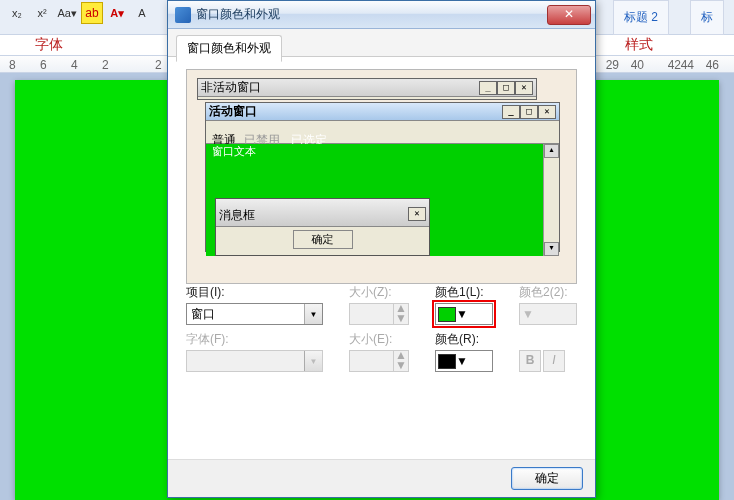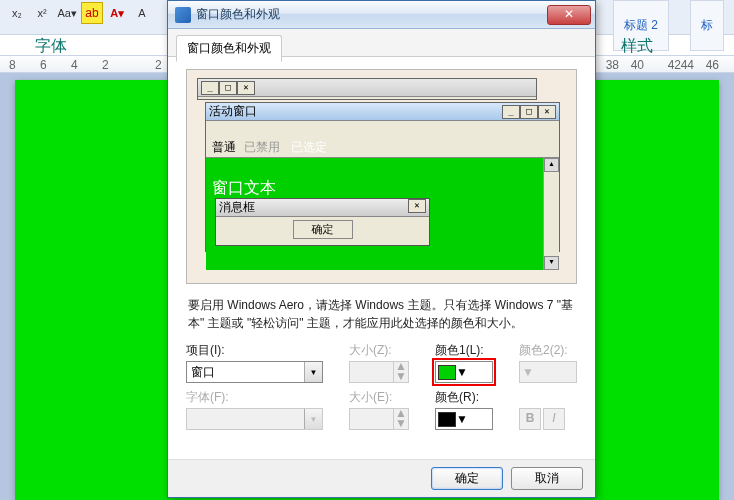--- a/index.html
+++ b/index.html
@@ -1,49 +1,49 @@
 <!DOCTYPE html>
 <html><head>
 <meta charset="utf-8">
 <style>
 *{box-sizing:border-box;margin:0;padding:0;font-family:"Microsoft YaHei","SimSun",sans-serif;font-size:12px}
 body{background:#fff;width:734px;height:500px;overflow:hidden;position:relative}
 .bg{position:absolute;inset:0;background:#fff}
 .ribbon-top{position:absolute;top:0;left:0;right:0;height:35px;background:#e8eef7;border-bottom:1px solid #c9d4e6}
 .ribbon-panel{position:absolute;top:2px;display:flex;gap:3px;align-items:flex-start}
 .ribbon-btn{width:22px;height:22px;border:1px solid transparent;display:inline-flex;align-items:center;justify-content:center;font-size:11px;color:#333}
-.ribbon-label{position:absolute;top:36px;font-size:16px;color:#0f766e}
-.style-tab{position:absolute;top:0;padding:16px 10px;color:#1f5fbf;border:1px solid #d0d8e8;background:#f4f7fc;font-size:12px}
+.ribbon-label{position:absolute;top:36px;font-size:14px;color:#b91c1c}
+.style-tab{position:absolute;top:0;padding:8px 10px;color:#1f5fbf;border:1px solid #d0d8e8;background:#f4f7fc;font-size:12px}
 .ruler{position:absolute;top:55px;left:0;right:0;height:18px;background:linear-gradient(#fdfdfd,#eef2f7);border-top:1px solid #c9d4e6;border-bottom:1px solid #c9d4e6;font-size:9px;color:#666}
 .ruler span{position:absolute;top:2px}
 .doc-area{position:absolute;top:73px;left:0;right:0;bottom:0;background:#b5c7e0}
 .page{position:absolute;top:7px;left:15px;right:15px;bottom:0;background:#00e000;box-shadow:0 2px 6px rgba(0,0,0,.3)}
 .dialog{position:absolute;top:0;left:167px;width:429px;height:498px;background:#fff;border:1px solid #3a6ea5;box-shadow:2px 2px 8px rgba(0,0,0,.3)}
 .titlebar{height:28px;background:linear-gradient(#fafcfe,#e0eaf6 45%,#c9daf0 50%,#d8e6f5);border-bottom:1px solid #9ab5d8;display:flex;align-items:center;padding:0 2px}
 .titlebar .ico{width:16px;height:16px;margin:0 5px;background:linear-gradient(135deg,#4a90d9,#2563b5);border-radius:2px}
 .titlebar .ttl{flex:1;color:#1a3a5c;font-size:12px}
 .titlebar .x{width:44px;height:20px;background:linear-gradient(#e8a0a0,#c84040);border:1px solid #a03030;border-radius:3px;color:#fff;text-align:center;line-height:17px;font-size:12px;margin-right:2px}
 .tabbar{height:28px;background:#f4f4f4;border-bottom:1px solid #ccc;padding:5px 8px 0}
 .tab{display:inline-block;padding:4px 10px;background:#fff;border:1px solid #ccc;border-bottom:1px solid #fff;border-radius:3px 3px 0 0;font-size:12px;position:relative;top:1px}
 .body{padding:12px 18px 8px;height:calc(100% - 56px - 38px);overflow:hidden}
 .preview{border:1px solid #b8b8b8;height:215px;background:#f4ece0;position:relative;padding:8px 10px}
 .fake-win{position:absolute;border:1px solid #666;background:#ece9d8}
 .fake-tb{height:18px;background:linear-gradient(#e8e8e8,#d0d0d0);border-bottom:1px solid #888;display:flex;align-items:center;padding:0 3px;font-size:11px}
-.fake-tb.active{background:linear-gradient(#d8e8fa,#a8c8ea);font-weight:normal}
+.fake-tb.active{background:linear-gradient(#d8e8fa,#a8c8ea);font-weight:bold}
 .fake-tb .t{flex:1}
 .fake-btns{display:flex;gap:0}
 .fake-btn{width:18px;height:14px;border:1px solid #666;background:#ece9d8;font-size:9px;line-height:11px;text-align:center;font-family:monospace}
-.fake-menu{height:18px;background:#ece9d8;border-bottom:1px solid #888;padding:18px 6px;font-size:11px;display:flex;gap:8px}
+.fake-menu{height:18px;background:#ece9d8;border-bottom:1px solid #888;padding:11px 6px;font-size:11px;display:flex;gap:8px}
 .fake-menu .dis{color:#999}
 .fake-menu .sel{background:#4d7c0f;color:#fff;padding:0 3px}
 .fake-body{background:#00d000;position:relative}
 .scroll{position:absolute;right:0;top:0;bottom:0;width:16px;background:#ece9d8;border-left:1px solid #999}
 .scroll .ar{height:14px;border:1px solid #888;background:#ddd;font-size:8px;text-align:center;line-height:10px}
 .msgbox{position:absolute;border:1px solid #555;background:#ece9d8}
-.msgbox .mtb{height:18px;background:linear-gradient(#eee,#ccc);border-bottom:1px solid #888;display:flex;padding:0 3px;font-size:11px}
+.msgbox .mtb{height:28px;background:linear-gradient(#eee,#ccc);border-bottom:1px solid #888;display:flex;padding:8px 3px;font-size:11px}
 .msgbox .mtb .t{flex:1}
 .msgbox .mbody{padding:6px 8px;font-size:11px}
 .msgbox .mbtn{text-align:center;padding:3px 0 6px}
 .msgbox button{padding:1px 18px;font-size:11px;border:1px solid #888;background:#ece9d8}
 .hint{margin:12px 2px 10px;font-size:12px;color:#222;line-height:1.5}
 .grid{display:grid;grid-template-columns:1fr 60px 58px 58px;gap:6px 26px;align-items:end}
 .lbl{font-size:12px;color:#222;margin-bottom:2px}
 .lbl.dis{color:#aaa}
 .combo{height:22px;border:1px solid #888;background:#fff;display:flex;align-items:center;padding:0 4px;position:relative}
 .combo.dis{background:#f0f0f0;border-color:#ccc}
@@ -80,21 +80,21 @@
     <div class="style-tab" style="right:65px">标题 2</div>
     <div class="style-tab" style="right:10px">标</div>
     <span class="ribbon-label" style="right:81px">样式</span>
   </div>
   <div class="ruler">
     <span style="left:9px">8</span>
       <span style="left:40px">6</span>
       <span style="left:71px">4</span>
       <span style="left:102px">2</span>
       <span style="left:155px">2</span>
-    <span style="right:115px">38</span>
+    <span style="right:115px">29</span>
       <span style="right:90px">40</span>
       <span style="right:53px">42</span>
       <span style="right:40px">44</span>
       <span style="right:15px">46</span>
   </div>
   <div class="doc-area">
     <div class="page"></div>
   </div>
 </div>
 
@@ -104,20 +104,21 @@
     <div class="ttl">窗口颜色和外观</div>
     <div class="x">✕</div>
   </div>
   <div class="tabbar">
     <div class="tab">窗口颜色和外观</div>
   </div>
   <div class="body">
     <div class="preview">
       <div class="fake-win" style="top:8px;left:10px;width:340px;height:22px">
         <div class="fake-tb">
+            <span class="t">非活动窗口</span>
           <div class="fake-btns">
               <div class="fake-btn">_</div>
               <div class="fake-btn">□</div>
               <div class="fake-btn">✕</div>
             </div>
         </div>
       </div>
       <div class="fake-win" style="top:32px;left:18px;width:355px;height:150px">
         <div class="fake-tb active">
             <span class="t">活动窗口</span>
@@ -126,37 +127,36 @@
               <div class="fake-btn">□</div>
               <div class="fake-btn">✕</div>
             </div>
         </div>
         <div class="fake-menu">
           <span>普通</span>
           <span class="dis">已禁用</span>
           <span class="sel">已选定</span>
         </div>
         <div class="fake-body" style="height:112px">
-          <div style="padding:20px 6px;color:#fff;font-size:16px">窗口文本</div>
+          <div style="padding:0 6px;color:#fff;font-size:11px">窗口文本</div>
           <div class="scroll">
               <div class="ar">▴</div>
               <div class="ar" style="position:absolute;bottom:0;left:0;right:0">▾</div>
             </div>
         </div>
       </div>
       <div class="msgbox" style="top:128px;left:28px;width:215px">
         <div class="mtb">
             <span class="t">消息框</span>
             <div class="fake-btn" style="height:14px">✕</div>
           </div>
         <div class="mbtn"><button>确定</button></div>
       </div>
     </div>
 
-    <div class="hint">要启用 Windows Aero，请选择 Windows 主题。只有选择 Windows 7 "基本" 主题或 "轻松访问" 主题，才能应用此处选择的颜色和大小。</div>
 
     <div class="grid">
       <div>
         <div class="lbl">项目(I):</div>
         <div class="combo">
           <span>窗口</span>
             <div class="arr">▼</div>
         </div>
       </div>
       <div>
@@ -208,15 +208,14 @@
         <div class="lbl">&nbsp;</div>
         <div class="bi">
           <div class="b" style="font-weight:bold">B</div>
           <div class="b" style="font-style:italic">I</div>
         </div>
       </div>
     </div>
   </div>
   <div class="footer">
     <div class="dbtn def">确定</div>
-    <div class="dbtn">取消</div>
   </div>
 </div>
 
 </body></html>

